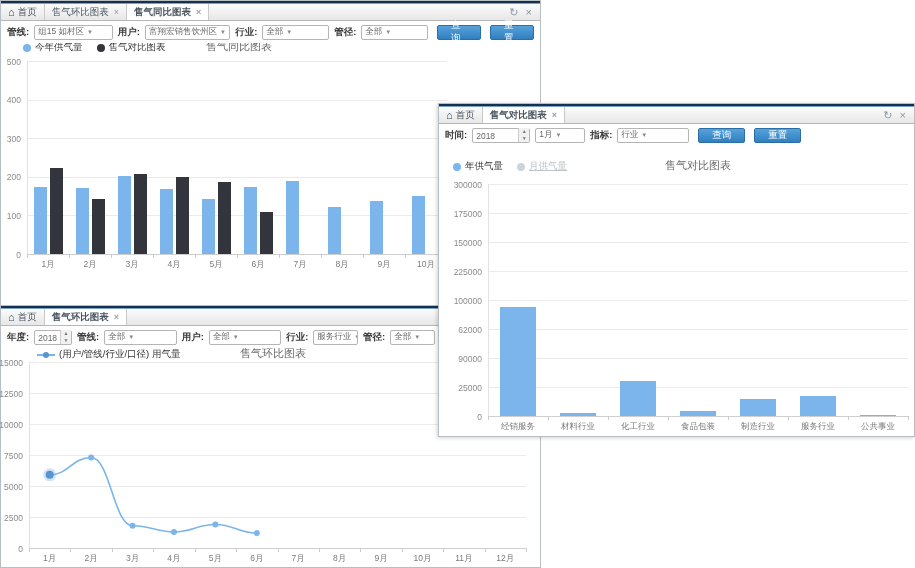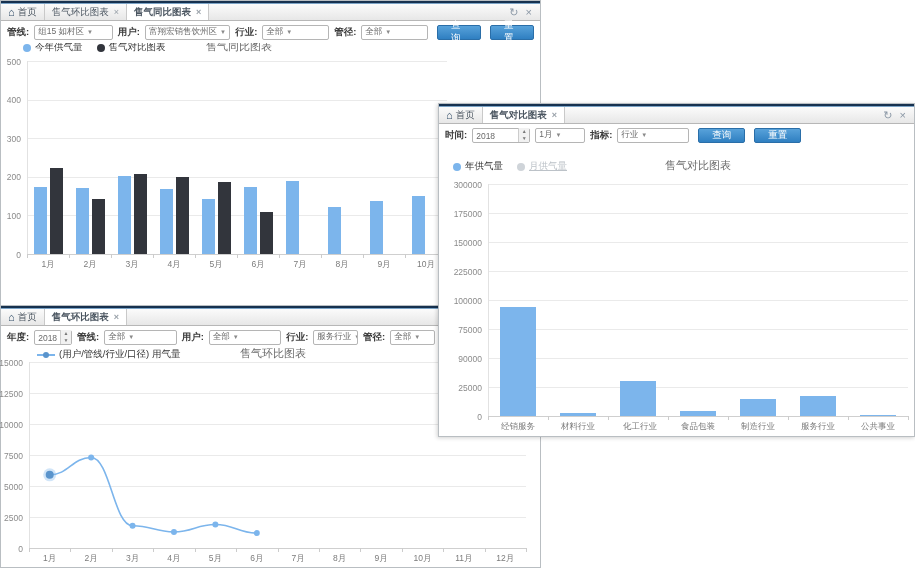--- a/index.html
+++ b/index.html
@@ -222,21 +222,21 @@
         </div>
       </div>
       <div class="chart-title" style="left: 259px; top: 54px;">售气对比图表</div>
       <div class="gridline zero" style="left: 49px; width: 420px; top: 312px;"></div>
       <div class="ylabel" style="left: -3px; top: 307.5px;">0</div>
       <div class="gridline" style="left: 49px; width: 420px; top: 283px;"></div>
       <div class="ylabel" style="left: -3px; top: 278.5px;">25000</div>
       <div class="gridline" style="left: 49px; width: 420px; top: 254px;"></div>
       <div class="ylabel" style="left: -3px; top: 249.5px;">90000</div>
       <div class="gridline" style="left: 49px; width: 420px; top: 225px;"></div>
-      <div class="ylabel" style="left: -3px; top: 220.5px;">75000</div>
+      <div class="ylabel" style="left: -3px; top: 220.5px;">62000</div>
       <div class="gridline" style="left: 49px; width: 420px; top: 196px;"></div>
       <div class="ylabel" style="left: -3px; top: 191.5px;">100000</div>
       <div class="gridline" style="left: 49px; width: 420px; top: 167px;"></div>
       <div class="ylabel" style="left: -3px; top: 162.5px;">225000</div>
       <div class="gridline" style="left: 49px; width: 420px; top: 138px;"></div>
       <div class="ylabel" style="left: -3px; top: 133.5px;">150000</div>
       <div class="gridline" style="left: 49px; width: 420px; top: 109px;"></div>
       <div class="ylabel" style="left: -3px; top: 104.5px;">175000</div>
       <div class="gridline" style="left: 49px; width: 420px; top: 80px;"></div>
       <div class="ylabel" style="left: -3px; top: 75.5px;">300000</div>
@@ -244,21 +244,21 @@
       <div class="xtick" style="left: 49px; top: 312px;"></div>
       <div class="xtick" style="left: 109px; top: 312px;"></div>
       <div class="xtick" style="left: 169px; top: 312px;"></div>
       <div class="xtick" style="left: 229px; top: 312px;"></div>
       <div class="xtick" style="left: 289px; top: 312px;"></div>
       <div class="xtick" style="left: 349px; top: 312px;"></div>
       <div class="xtick" style="left: 409px; top: 312px;"></div>
       <div class="xtick" style="left: 469px; top: 312px;"></div>
       <div class="xlabel" style="left: 49px; width: 60px; top: 317px;">经销服务</div>
       <div class="xlabel" style="left: 109px; width: 60px; top: 317px;">材料行业</div>
-      <div class="xlabel" style="left: 158px; width: 60px; top: 317px; text-align: right;">化工行业</div>
+      <div class="xlabel" style="left: 169px; width: 60px; top: 317px;">化工行业</div>
       <div class="xlabel" style="left: 229px; width: 60px; top: 317px;">食品包装</div>
       <div class="xlabel" style="left: 289px; width: 60px; top: 317px;">制造行业</div>
       <div class="xlabel" style="left: 349px; width: 60px; top: 317px;">服务行业</div>
       <div class="xlabel" style="left: 409px; width: 60px; top: 317px;">公共事业</div>
       <div class="bar" style="width: 36px; height: 109.04px; left: 61px; top: 202.96px; background: rgb(124, 181, 236);"></div>
       <div class="bar" style="width: 36px; height: 2.9px; left: 121px; top: 309.1px; background: rgb(124, 181, 236);"></div>
       <div class="bar" style="width: 36px; height: 34.8px; left: 181px; top: 277.2px; background: rgb(124, 181, 236);"></div>
       <div class="bar" style="width: 36px; height: 5.22px; left: 241px; top: 306.78px; background: rgb(124, 181, 236);"></div>
       <div class="bar" style="width: 36px; height: 16.82px; left: 301px; top: 295.18px; background: rgb(124, 181, 236);"></div>
       <div class="bar" style="width: 36px; height: 20.3px; left: 361px; top: 291.7px; background: rgb(124, 181, 236);"></div>

